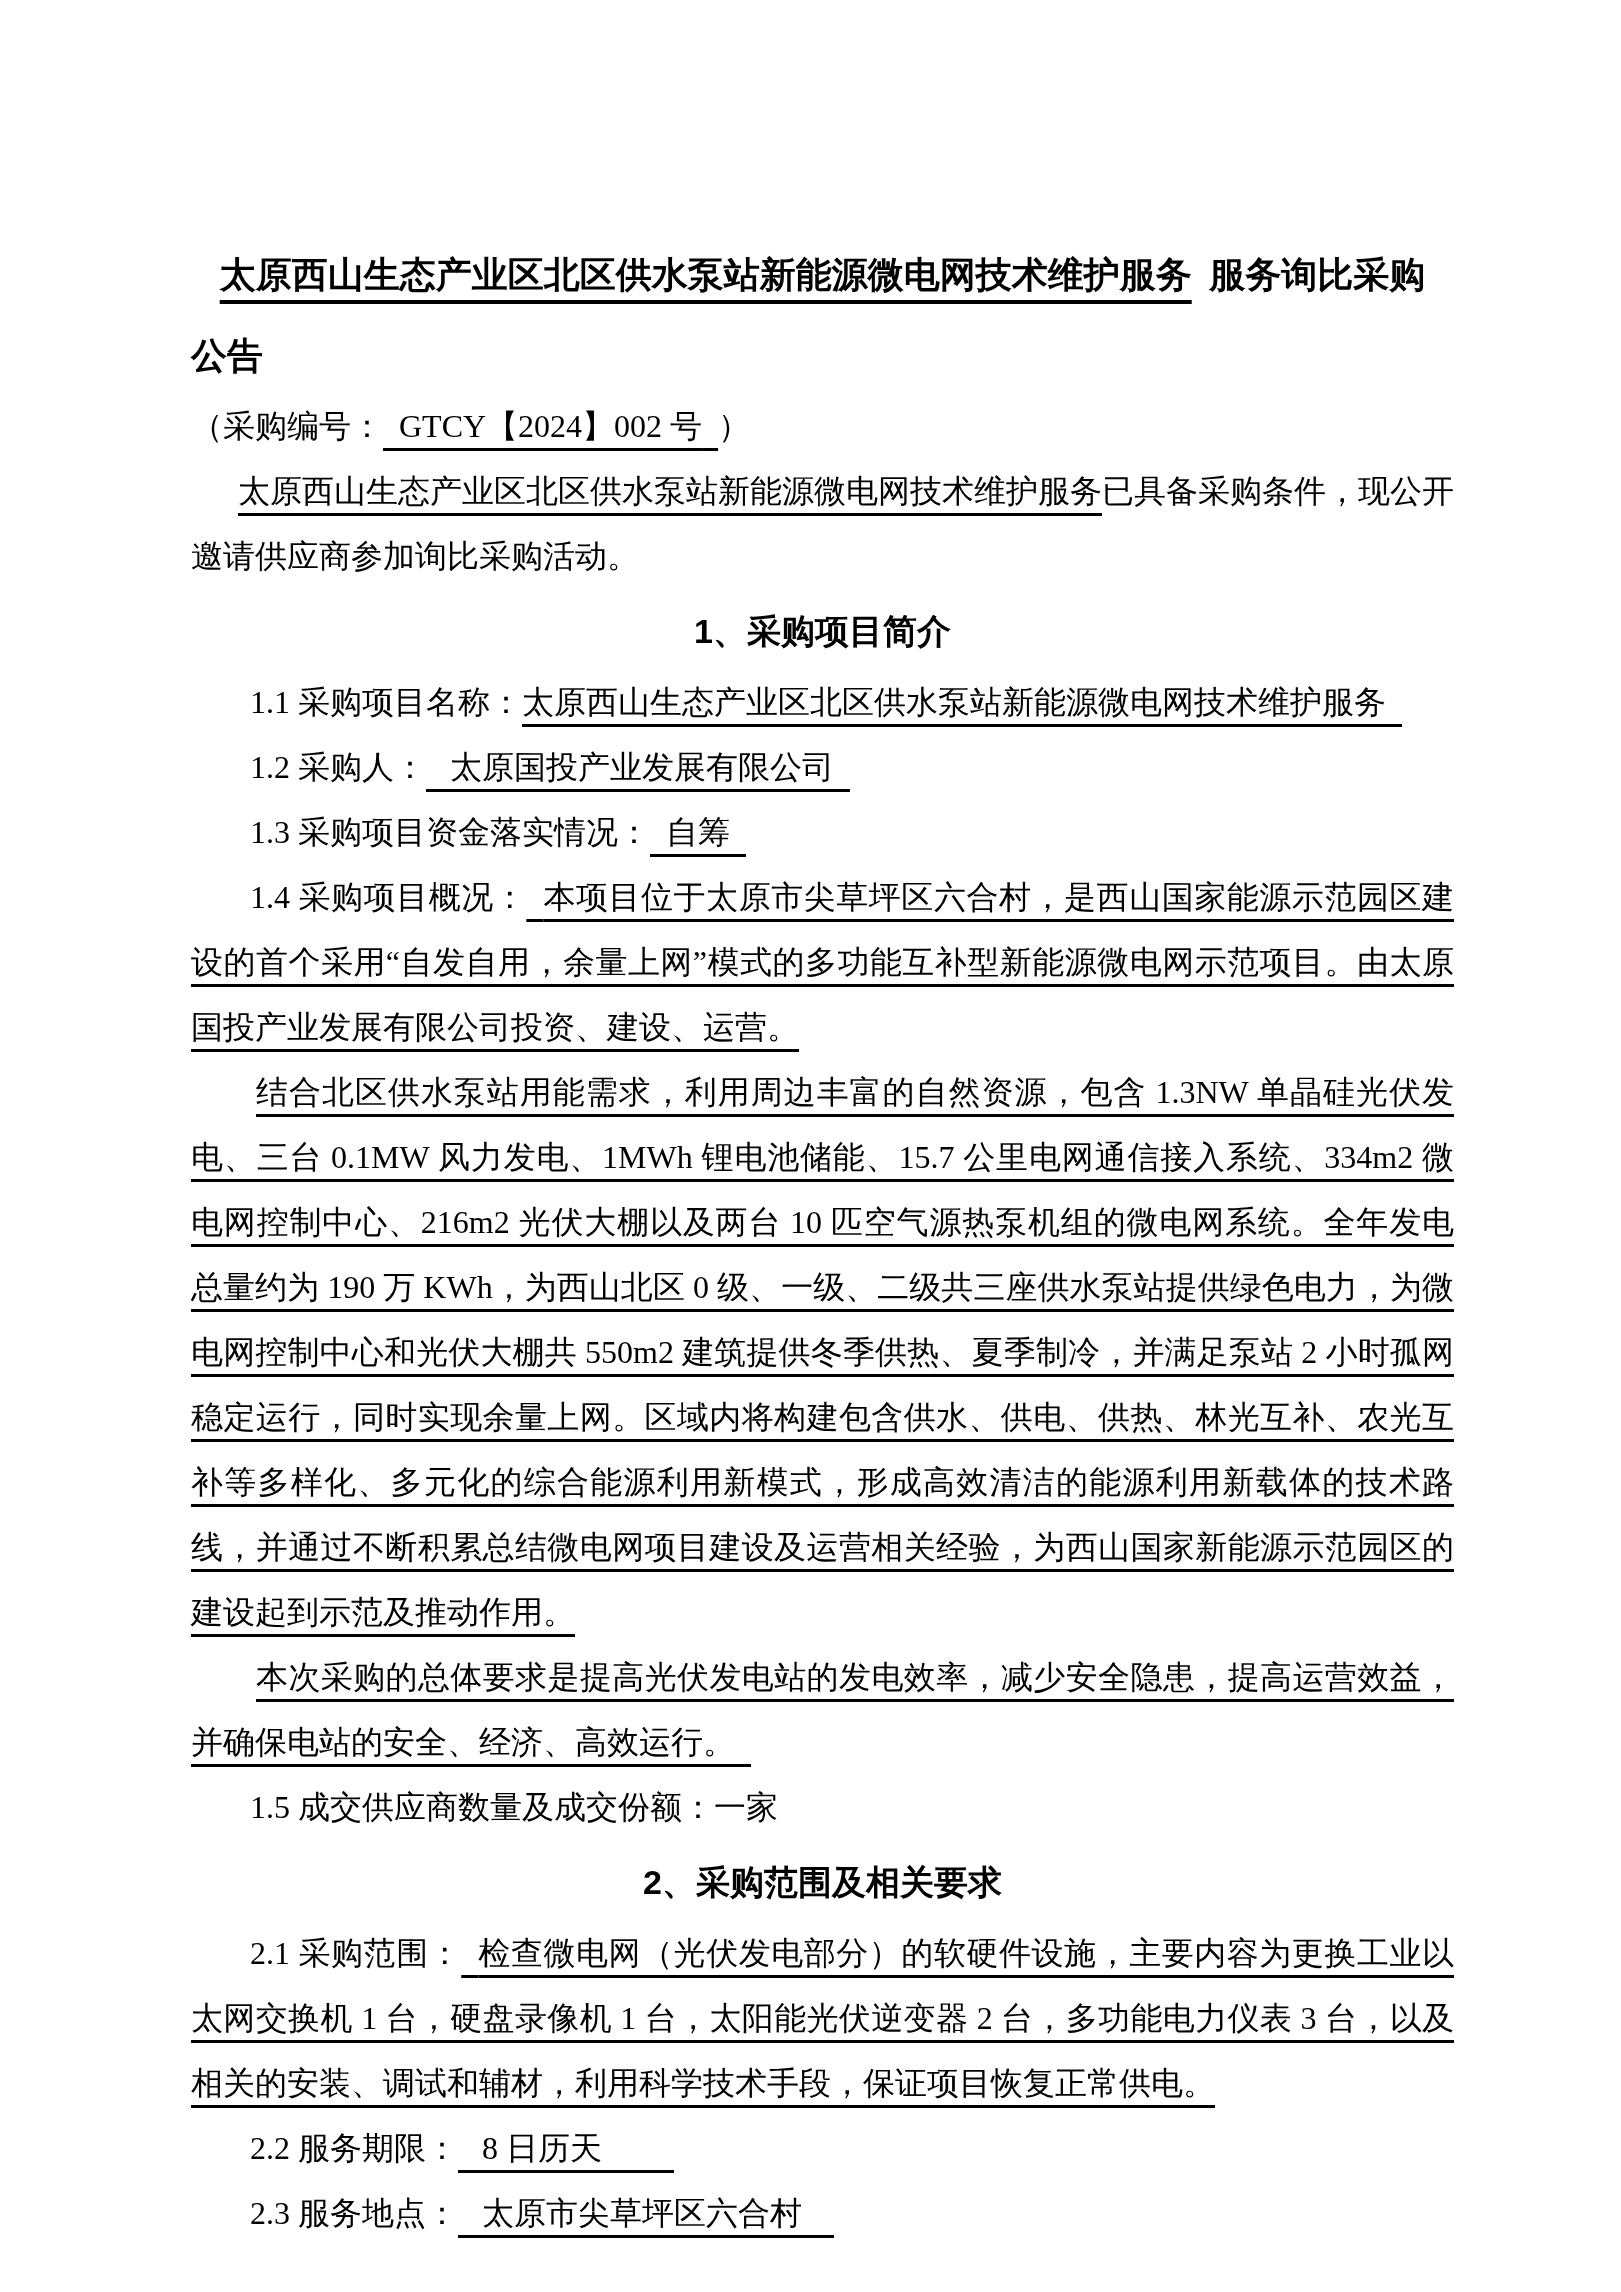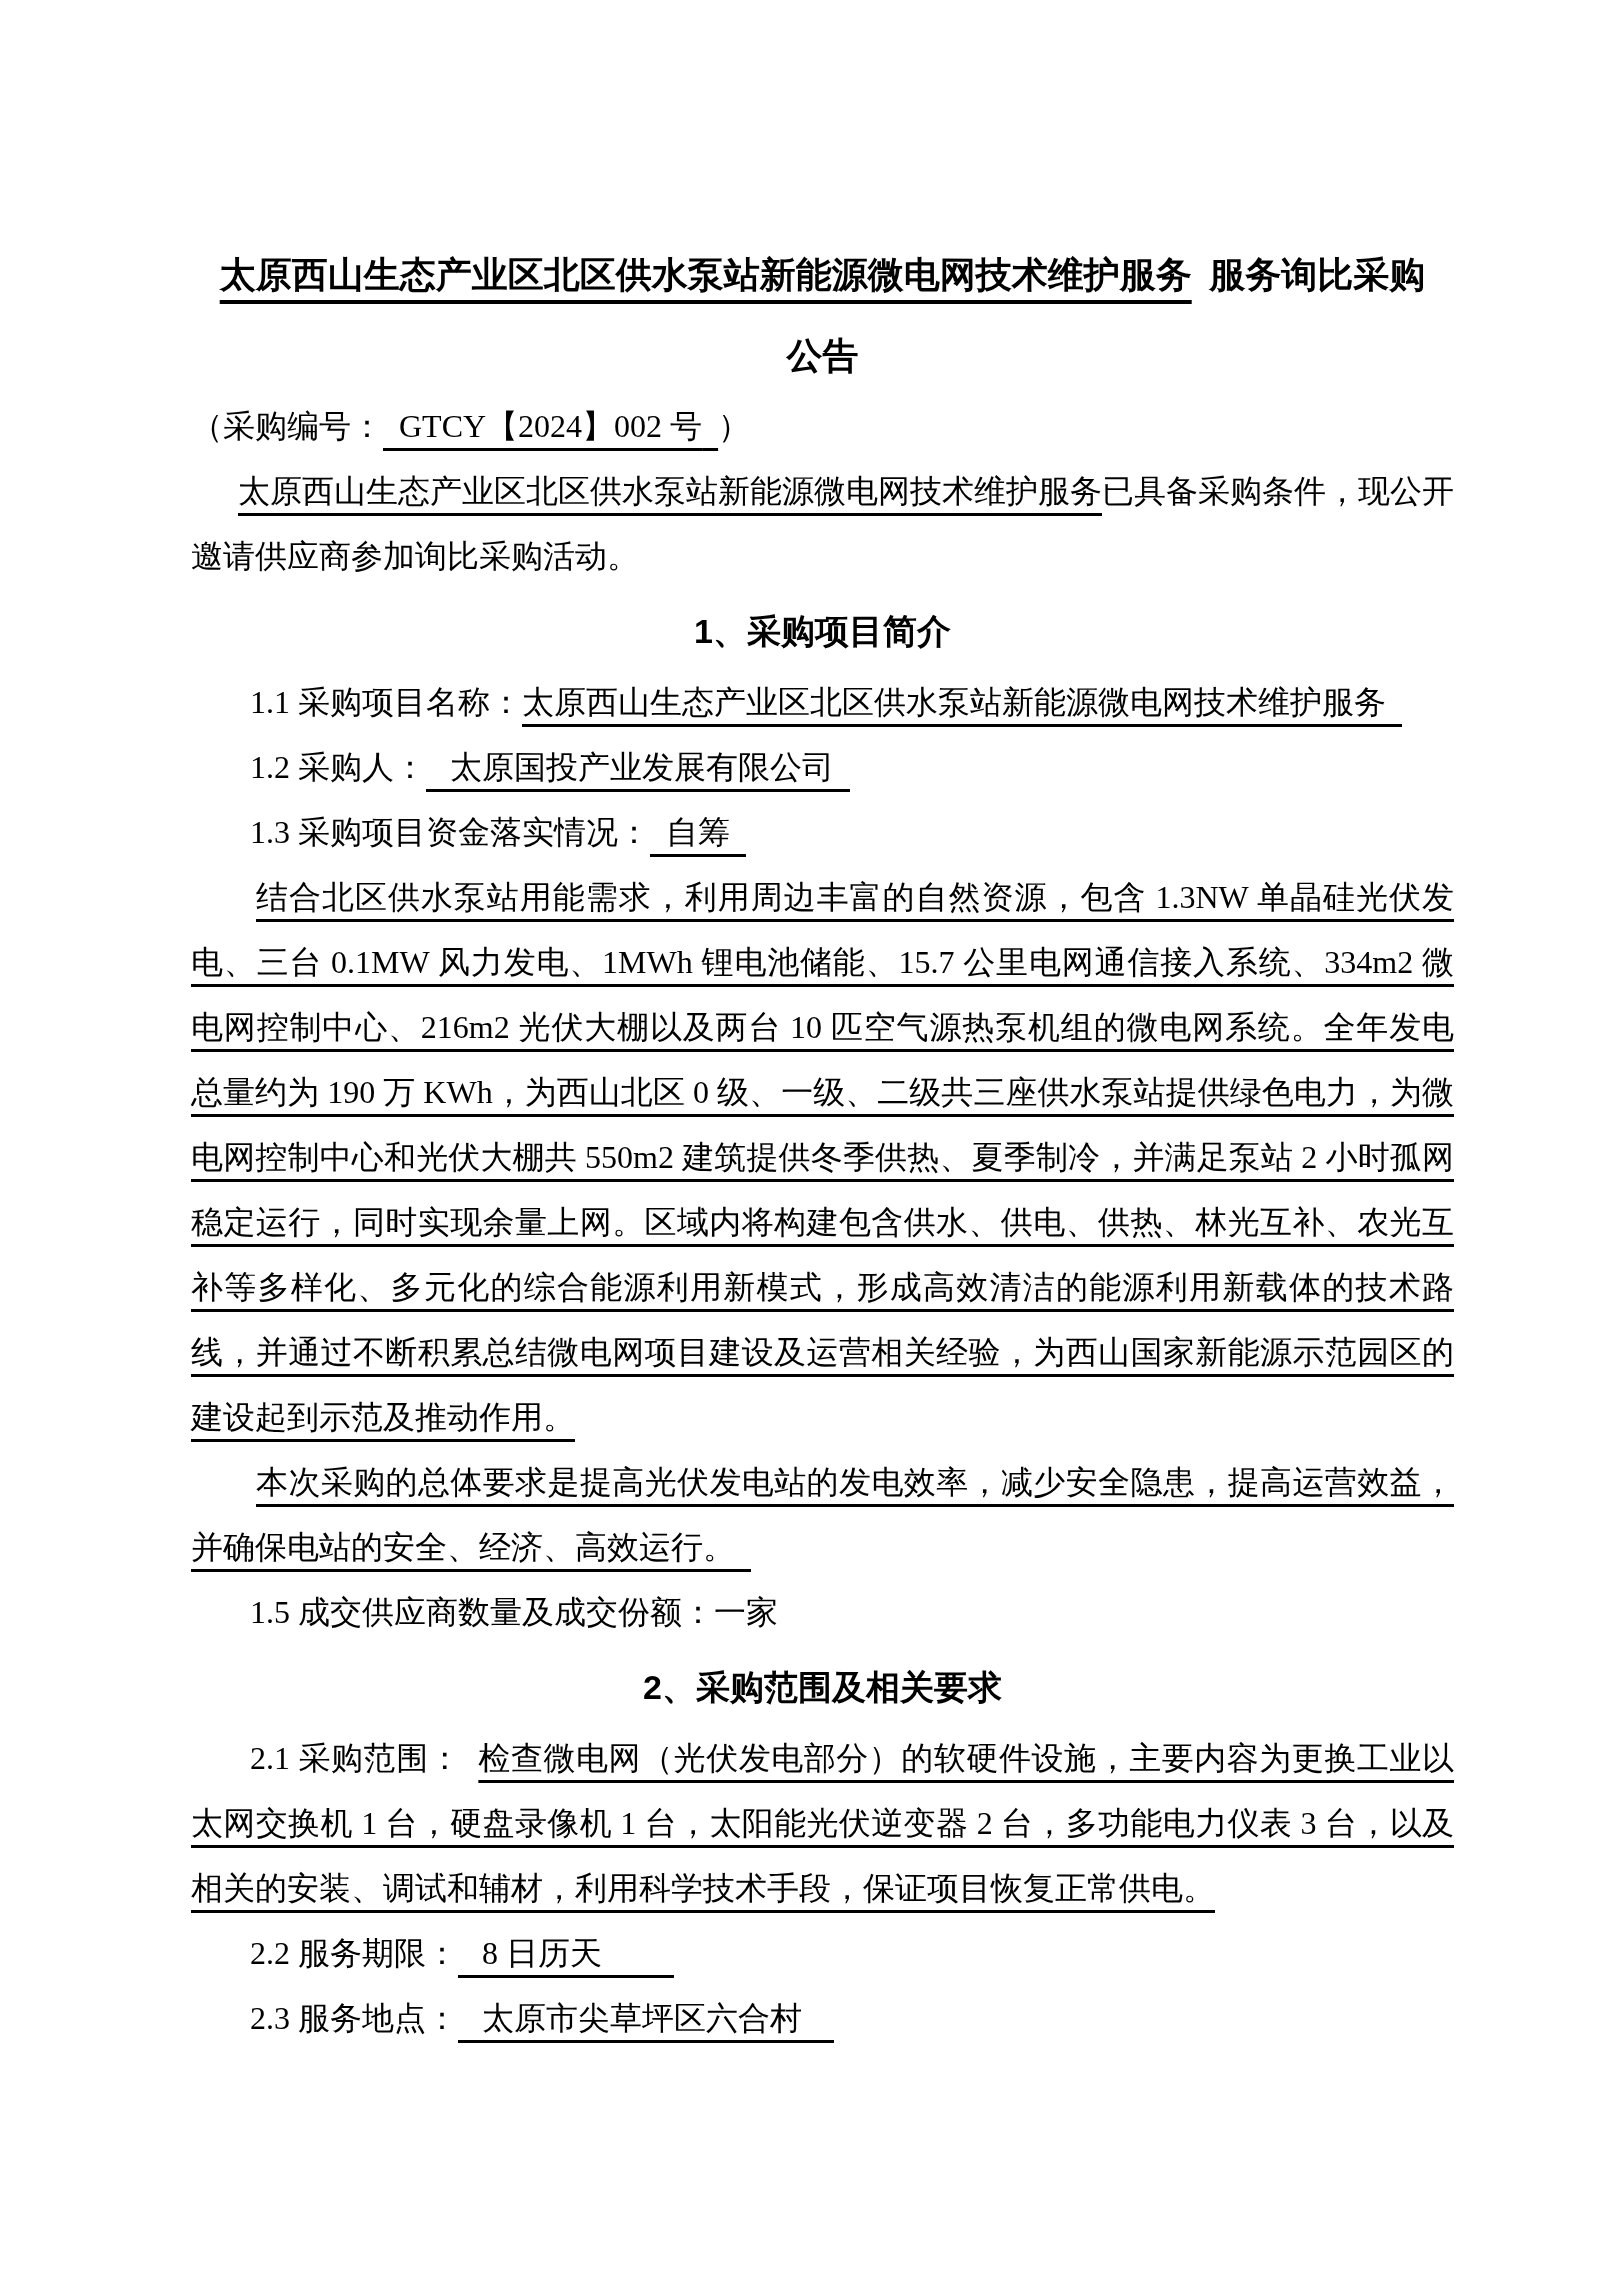--- a/index.html
+++ b/index.html
@@ -19,21 +19,20 @@
   p{margin:0;text-align:justify;}
   .doc-title{
     text-align:center;
     font-weight:bold;
     font-size:36px;
     line-height:61px;
     margin-bottom:19.6px;
     text-align:center;
   }
   .doc-title-2{
-    text-align:center;
     font-weight:bold;
     font-size:36px;
     line-height:61px;
     margin-bottom:7.8px;
   }
   .proc-no{
     text-align:left;
     line-height:65px;
   }
   .u{
@@ -93,20 +92,23 @@
   </p>
 
   <p class="indent-item">
     <span>1.2 采购人：</span><span class="u padl2 padr1">太原国投产业发展有限公司</span>
   </p>
 
   <p class="indent-item">
     <span>1.3 采购项目资金落实情况：</span><span class="u padl1 padr1">自筹</span>
   </p>
 
+  <p class="indent-item">
+    <span>1.4 采购项目概况：</span><span class="u padl1">本项目位于太原市尖草坪区六合村，是西山国家能源示范园区建设的首个采用“自发自用，余量上网”模式的多功能互补型新能源微电网示范项目。由太原国投产业发展有限公司投资、建设、运营。</span>
+  </p>
 
   <p class="indent-para">
     <span class="u">结合北区供水泵站用能需求，利用周边丰富的自然资源，包含 1.3NW 单晶硅光伏发电、三台 0.1MW 风力发电、1MWh 锂电池储能、15.7 公里电网通信接入系统、334m2 微电网控制中心、216m2 光伏大棚以及两台 10 匹空气源热泵机组的微电网系统。全年发电总量约为 190 万 KWh，为西山北区 0 级、一级、二级共三座供水泵站提供绿色电力，为微电网控制中心和光伏大棚共 550m2 建筑提供冬季供热、夏季制冷，并满足泵站 2 小时孤网稳定运行，同时实现余量上网。区域内将构建包含供水、供电、供热、林光互补、农光互补等多样化、多元化的综合能源利用新模式，形成高效清洁的能源利用新载体的技术路线，并通过不断积累总结微电网项目建设及运营相关经验，为西山国家新能源示范园区的建设起到示范及推动作用。</span>
   </p>
 
   <p class="indent-para">
     <span class="u padr1">本次采购的总体要求是提高光伏发电站的发电效率，减少安全隐患，提高运营效益，并确保电站的安全、经济、高效运行。</span>
   </p>
 
   <p class="indent-item">

